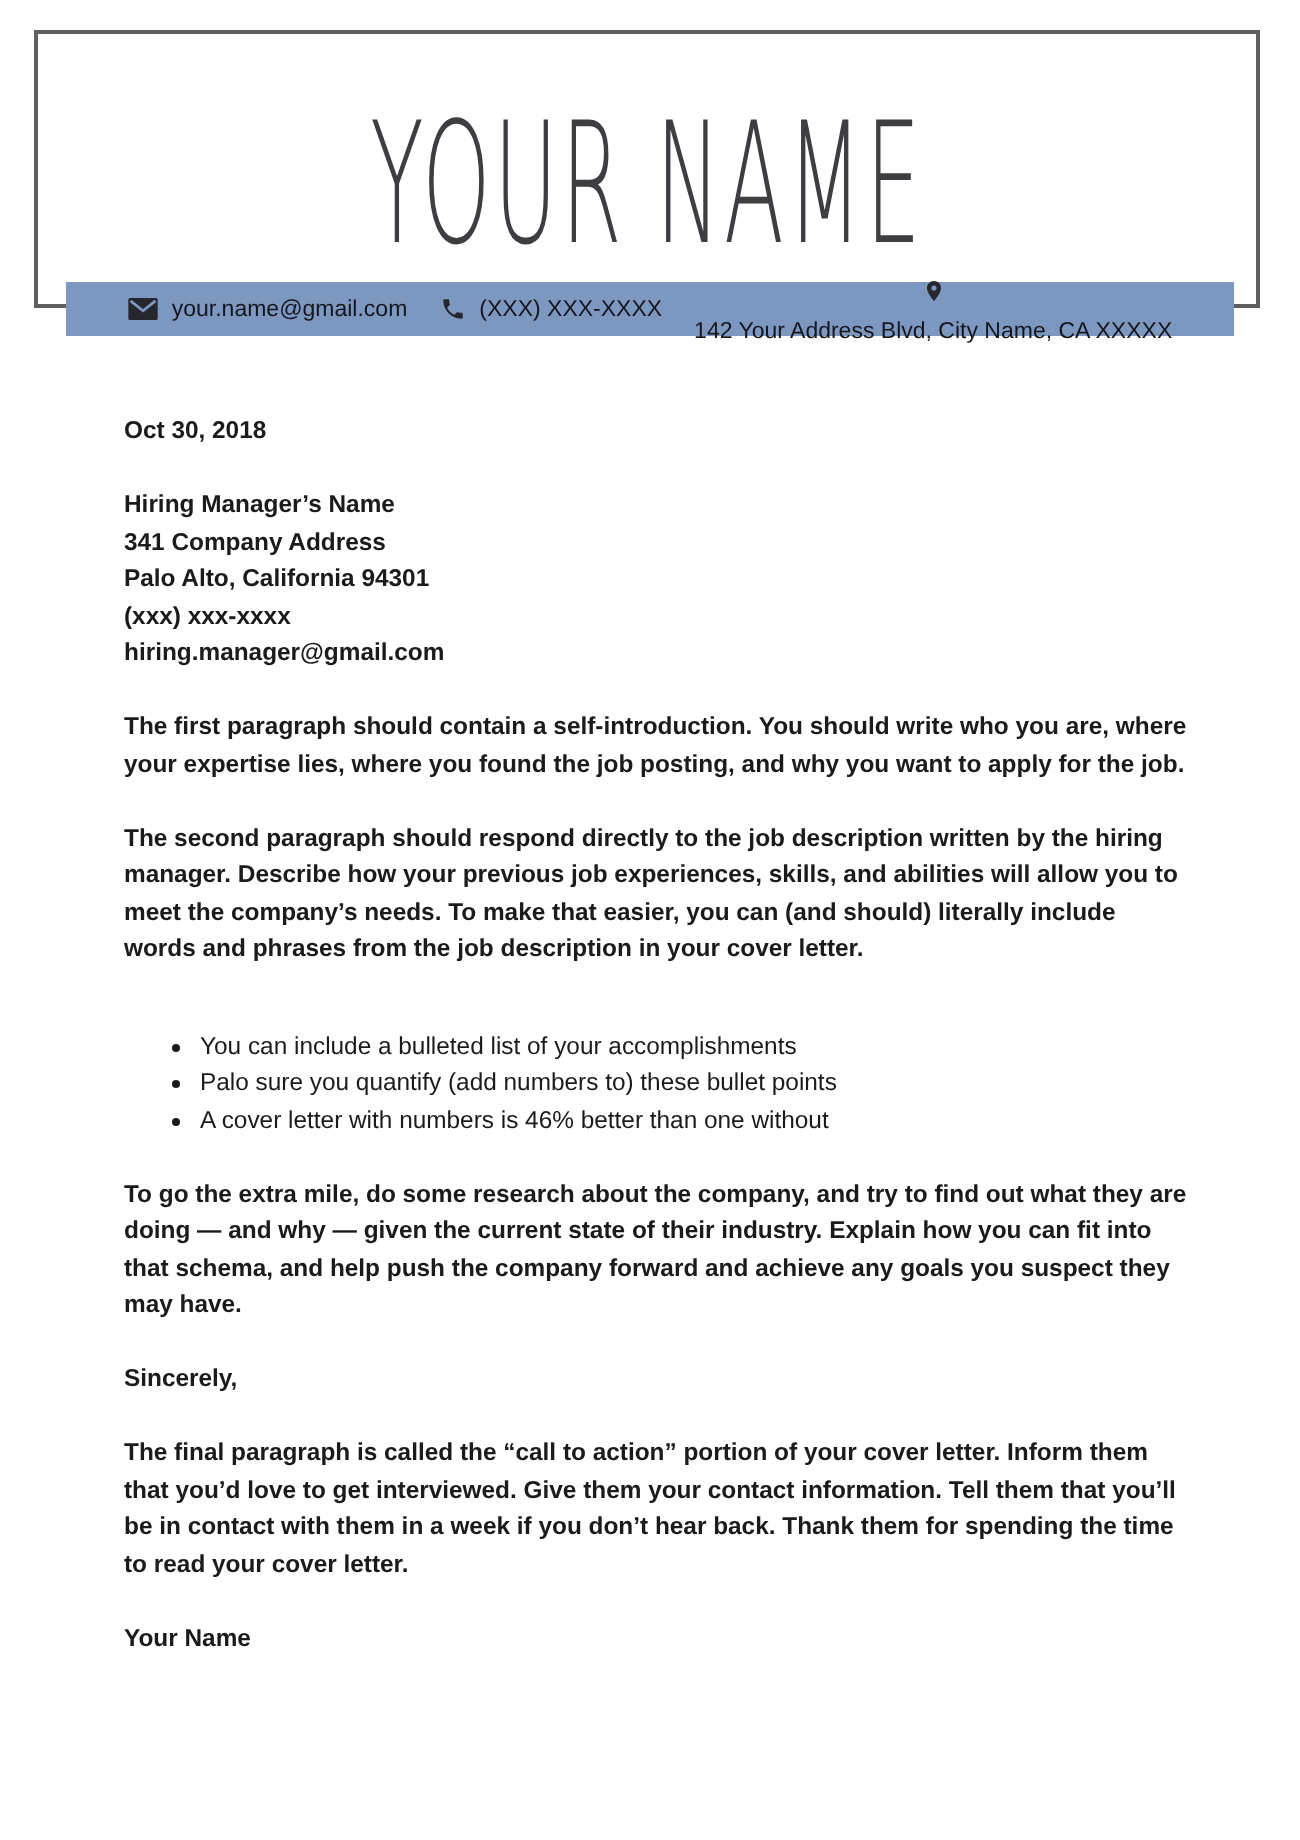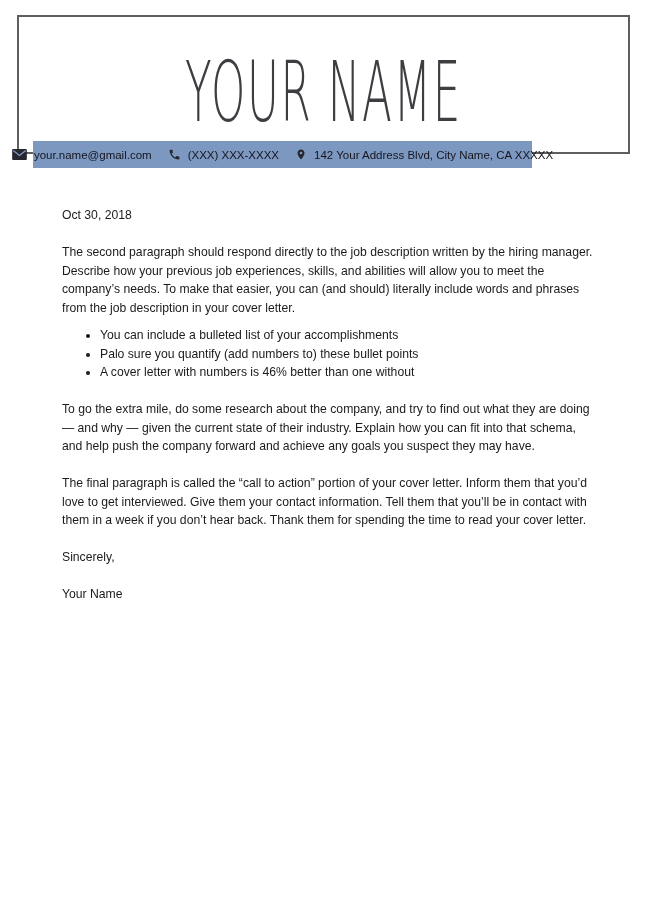--- a/index.html
+++ b/index.html
@@ -34,21 +34,21 @@
     line-height: 84px;
     letter-spacing: 3px;
     transform: scaleX(0.52);
     transform-origin: center center;
     white-space: nowrap;
   }
   .contact-banner {
     position: absolute;
     left: 33px;
     top: 141px;
-    width: 499px;
+    width: 584px;
     height: 27px;
     display: flex;
     align-items: center;
     justify-content: center;
     gap: 16px;
     z-index: 2;
   }
   .contact-item {
     display: flex;
     align-items: center;
@@ -61,25 +61,25 @@
 
   
   .letter {
     position: absolute;
     left: 62px;
     top: 206px;
     width: 532px;
     font-size: 12.2px;
     line-height: 18.5px;
   }
-  .letter p { margin-top: 18.5px; }
+  .letter p { margin-top: 18.5px; font-weight: bold; }
   .letter p:first-child { margin-top: 0; }
   .recipient-line { display: block; }
   .letter ul {
-    margin-top: 9px;
+    margin-top: 30px;
     padding-left: 38px;
     list-style-type: disc;
   }
   .letter li { line-height: 18.5px; }
 </style>
 </head>
 <body>
 
 <div class="header-box" style="border-color: rgb(95, 95, 95);">
   <h1 class="header-name" style="color: rgb(61, 61, 66);">YOUR NAME</h1>
@@ -99,46 +99,54 @@
 
   <div class="contact-item" style="color: rgb(21, 21, 29);">
     <span>
       <svg width="13" height="13" viewBox="0 0 24 24">
         <path class="icon-fill" d="M6.62 10.79c1.44 2.83 3.76 5.14 6.59 6.59l2.2-2.2c.27-.27.67-.36 1.02-.24 1.12.37 2.33.57 3.57.57.55 0 1 .45 1 1V20c0 .55-.45 1-1 1-9.39 0-17-7.61-17-17 0-.55.45-1 1-1h3.5c.55 0 1 .45 1 1 0 1.25.2 2.45.57 3.57.11.35.03.74-.25 1.02l-2.2 2.2z" fill="#26262e"></path>
       </svg>
     </span>
     <span>(XXX) XXX-XXXX</span>
   </div>
 
-  <div class="contact-item" style="color: rgb(21, 21, 29);">
+  <div class="contact-item" style="color: rgb(21, 21, 29); flex-direction: column;">
     <span>
       <svg width="12" height="15" viewBox="0 0 24 24">
         <path class="icon-fill" d="M12 2C8.13 2 5 5.13 5 9c0 5.25 7 13 7 13s7-7.75 7-13c0-3.87-3.13-7-7-7z" fill="#26262e"></path>
         <circle cx="12" cy="9" r="2.6" class="banner-fill" fill="#7d98c0"></circle>
       </svg>
     </span>
     <span>142 Your Address Blvd, City Name, CA XXXXX</span>
   </div>
 </div>
 
 <div class="letter" style="color: rgb(27, 27, 27);">
 
   <p>Oct 30, 2018</p>
 
+  <p>
+    <span class="recipient-line">Hiring Manager’s Name</span>
+    <span class="recipient-line">341 Company Address</span>
+    <span class="recipient-line">Palo Alto, California 94301</span>
+    <span class="recipient-line">(xxx) xxx-xxxx</span>
+    <span class="recipient-line">hiring.manager@gmail.com</span>
+  </p>
 
 
+  <p>The first paragraph should contain a self-introduction. You should write who you are, where your expertise lies, where you found the job posting, and why you want to apply for the job.</p>
 
   <p>The second paragraph should respond directly to the job description written by the hiring manager. Describe how your previous job experiences, skills, and abilities will allow you to meet the company’s needs. To make that easier, you can (and should) literally include words and phrases from the job description in your cover letter.</p>
 
   <ul>
     <li>You can include a bulleted list of your accomplishments</li>
     <li>Palo sure you quantify (add numbers to) these bullet points</li>
     <li>A cover letter with numbers is 46% better than one without</li>
   </ul>
 
   <p>To go the extra mile, do some research about the company, and try to find out what they are doing — and why — given the current state of their industry. Explain how you can fit into that schema, and help push the company forward and achieve any goals you suspect they may have.</p>
 
+  <p>Sincerely,</p>
+
   <p>The final paragraph is called the “call to action” portion of your cover letter. Inform them that you’d love to get interviewed. Give them your contact information. Tell them that you’ll be in contact with them in a week if you don’t hear back. Thank them for spending the time to read your cover letter.</p>
-
-  <p>Sincerely,</p>
 
   <p>Your Name</p>
 </div>
 
 </body></html>

